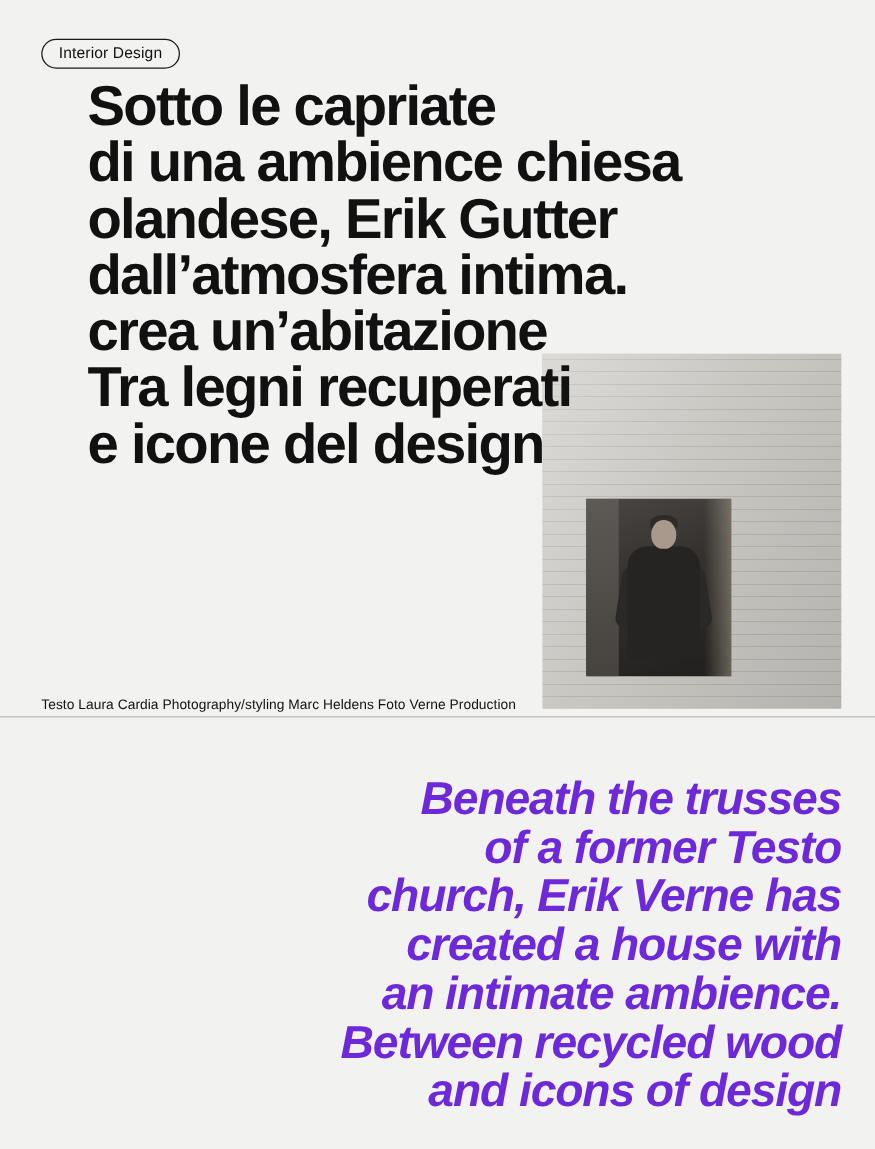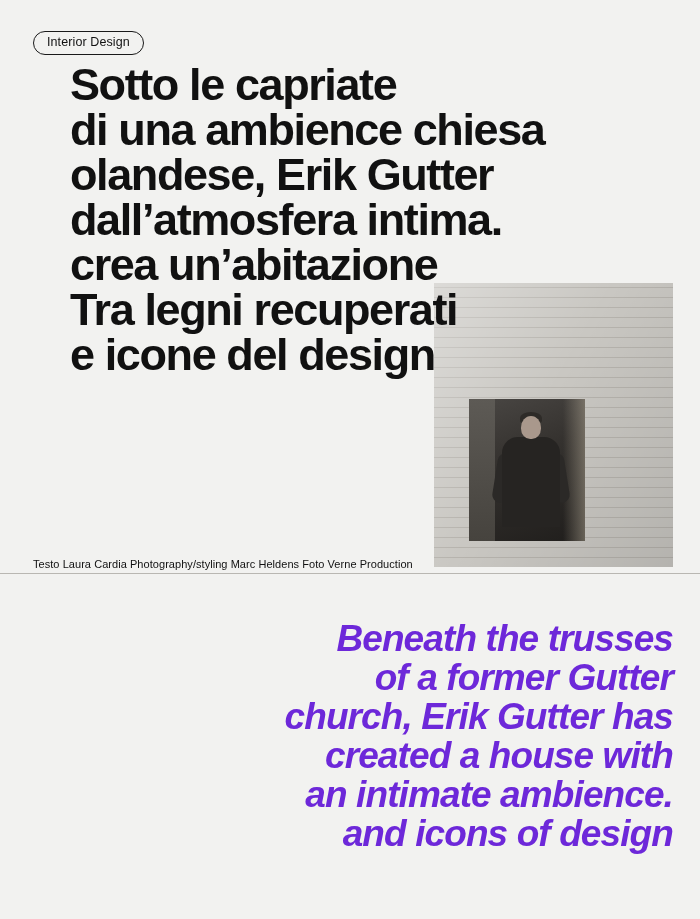--- a/index.html
+++ b/index.html
@@ -237,20 +237,21 @@
     <span class="u">Photography/styling</span>
     <span>Marc Heldens</span>
     <span class="u">Foto</span>
     <span>Verne Production</span>
   </div>
 
   <div class="rule"></div>
 
   <div class="deck">
     <span class="dk-line">Beneath the trusses</span>
-    <span class="dk-line">of a former Gutter</span>
-    <span class="dk-line">church, Erik Gutter has</span>
+    <span class="dk-line">of a former Testo</span>
+    <span class="dk-line">church, Erik Verne has</span>
     <span class="dk-line">created a house with</span>
     <span class="dk-line">an intimate ambience.</span>
+    <span class="dk-line">Between recycled wood</span>
     <span class="dk-line">and icons of design</span>
   </div>
 
 </div>
 
 </body></html>

